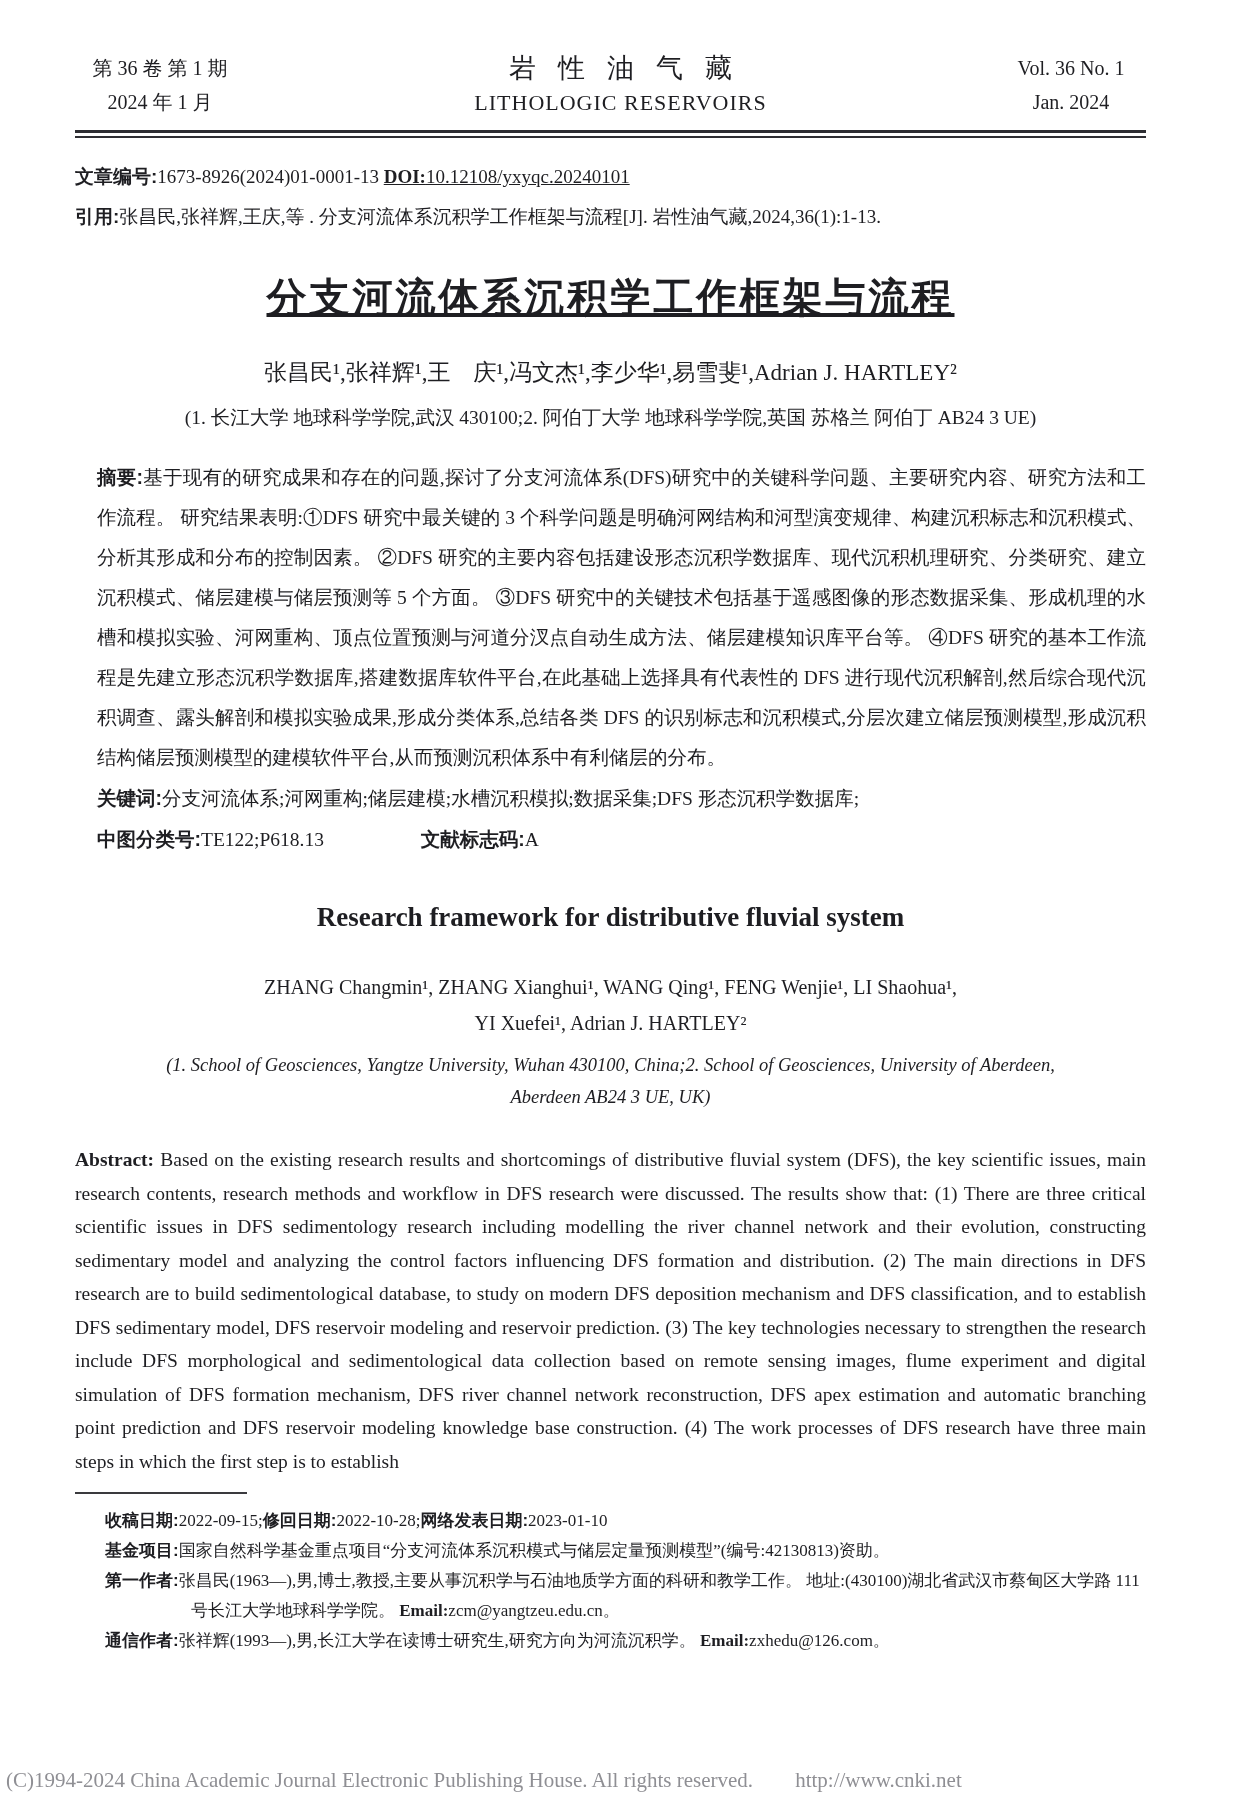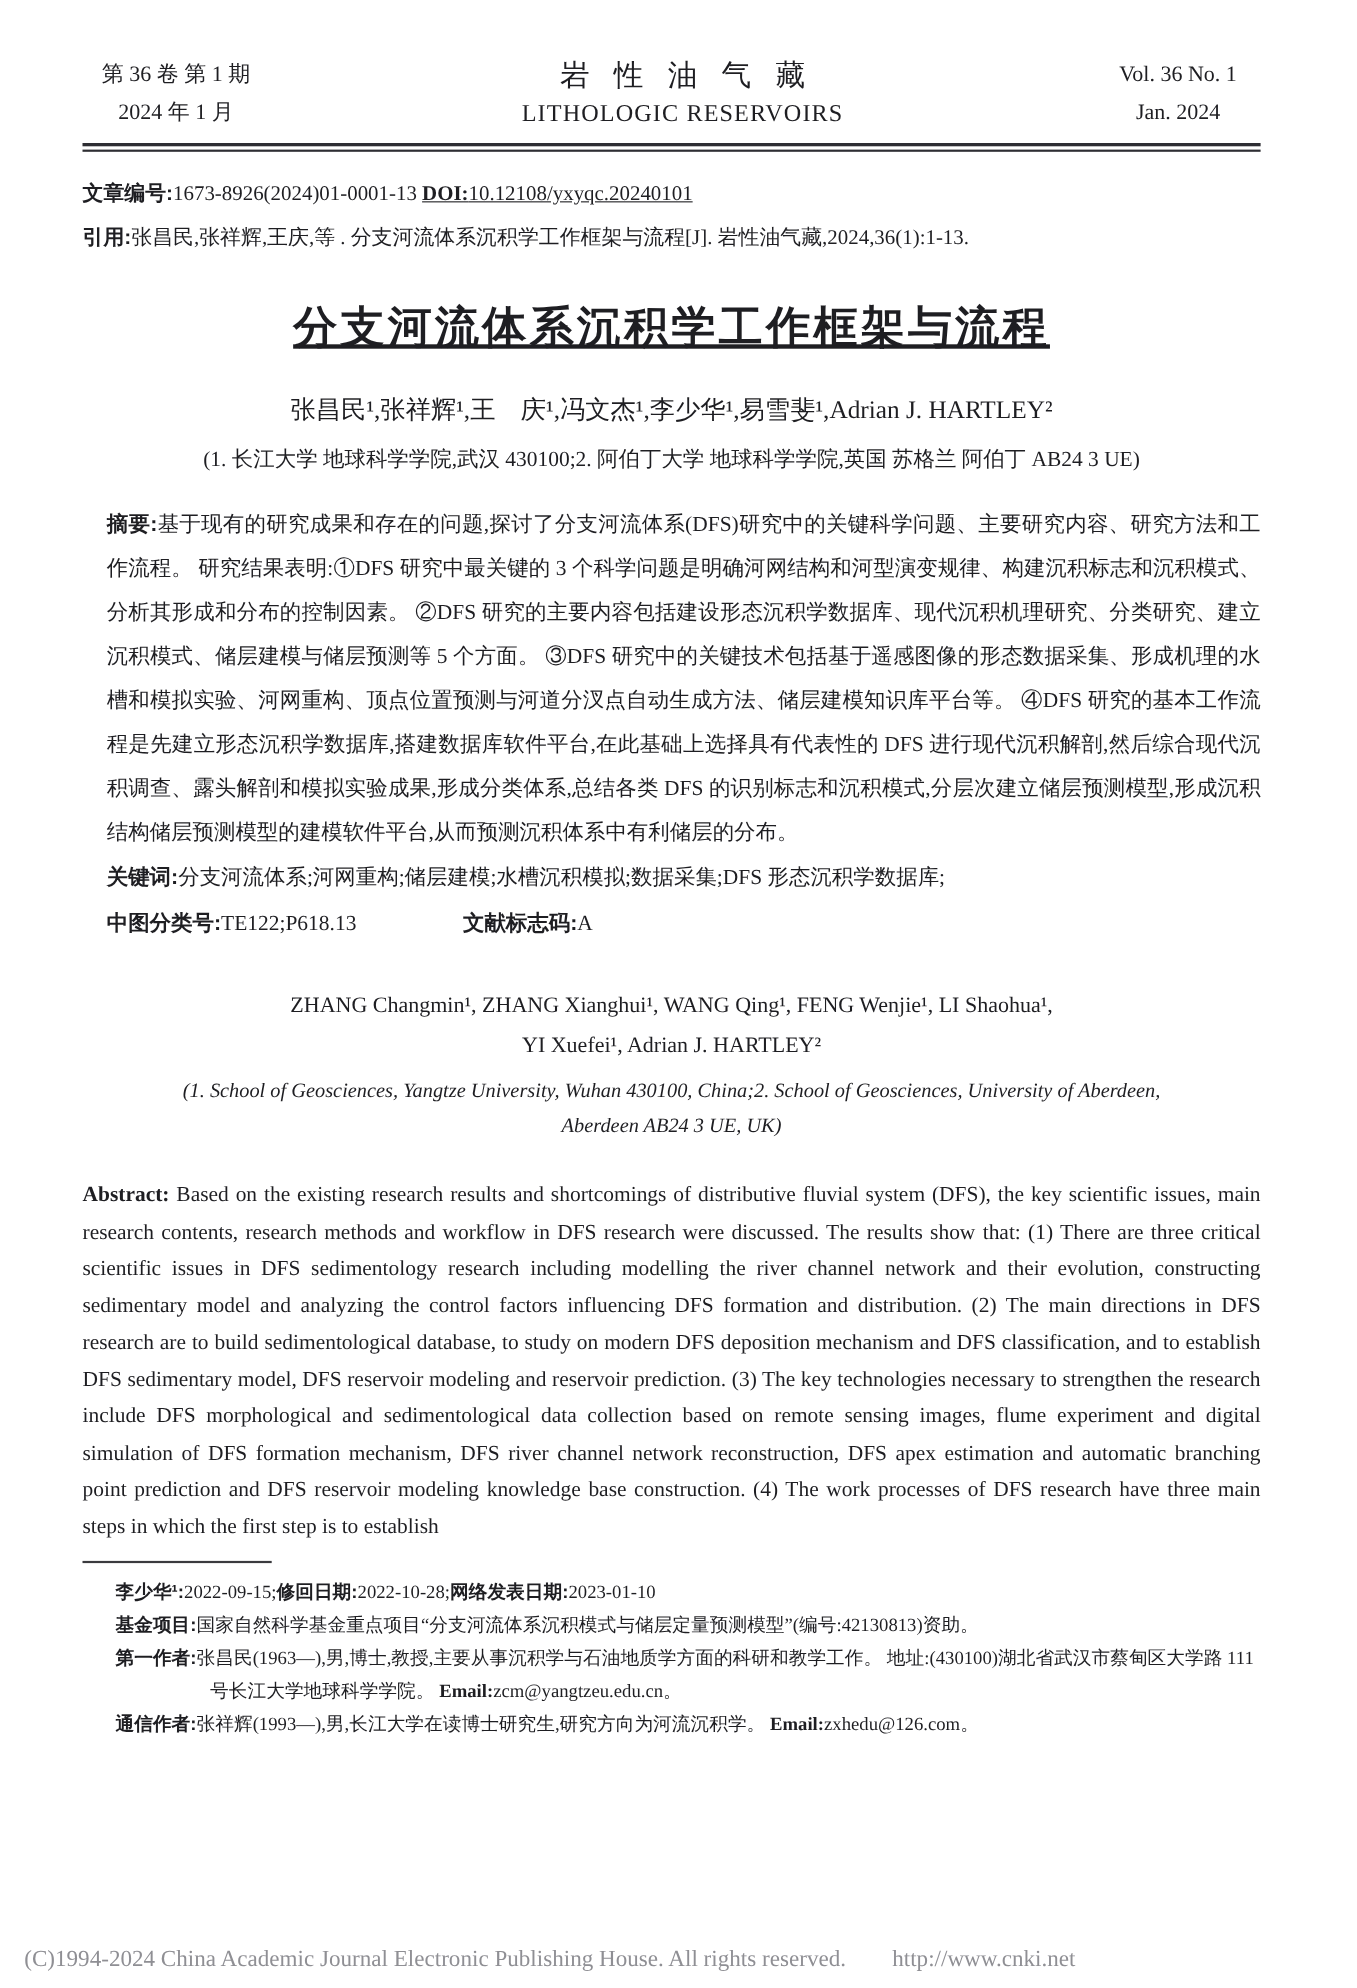--- a/index.html
+++ b/index.html
@@ -45,21 +45,21 @@
   .affil-en{margin-top:8px;text-align:center;font-style:italic;font-size:18.5px;line-height:32px;
             max-width:930px;margin-left:auto;margin-right:auto;}
   .abs-en{margin-top:30px;font-size:19.5px;line-height:33.5px;text-align:justify;}
 
   
   .fn-rule{margin-top:14px;width:172px;border-top:2px solid #3a3a3e;}
   .footnotes{margin-top:12px;margin-left:30px;font-size:17px;line-height:30px;}
   .footnotes p{margin:0;padding-left:86px;text-indent:-86px;}
 
   
-  .copyright{position:absolute;left:22px;bottom:14px;color:#8f8f94;font-size:21px;}
+  .copyright{position:absolute;left:6px;bottom:14px;color:#8f8f94;font-size:21px;}
   .copyright .url{margin-left:42px;}
 </style>
 </head>
 <body>
 
 <div class="page">
 
   <div class="jheader">
     <div class="col left">
       <div>第 36 卷 第 1 期</div>
@@ -94,35 +94,36 @@
     <span class="lbl-cjk">摘要:</span><span>基于现有的研究成果和存在的问题,探讨了分支河流体系(DFS)研究中的关键科学问题、主要研究内容、研究方法和工作流程。 研究结果表明:①DFS 研究中最关键的 3 个科学问题是明确河网结构和河型演变规律、构建沉积标志和沉积模式、分析其形成和分布的控制因素。 ②DFS 研究的主要内容包括建设形态沉积学数据库、现代沉积机理研究、分类研究、建立沉积模式、储层建模与储层预测等 5 个方面。 ③DFS 研究中的关键技术包括基于遥感图像的形态数据采集、形成机理的水槽和模拟实验、河网重构、顶点位置预测与河道分汊点自动生成方法、储层建模知识库平台等。 ④DFS 研究的基本工作流程是先建立形态沉积学数据库,搭建数据库软件平台,在此基础上选择具有代表性的 DFS 进行现代沉积解剖,然后综合现代沉积调查、露头解剖和模拟实验成果,形成分类体系,总结各类 DFS 的识别标志和沉积模式,分层次建立储层预测模型,形成沉积结构储层预测模型的建模软件平台,从而预测沉积体系中有利储层的分布。</span>
   </div>
   <div class="kw-zh">
     <span class="lbl-cjk">关键词:</span><span>分支河流体系;河网重构;储层建模;水槽沉积模拟;数据采集;DFS 形态沉积学数据库;</span>
   </div>
   <div class="clc-row">
     <span class="lbl-cjk">中图分类号:</span><span>TE122;P618.13</span>
     <span class="code2"><span class="lbl-cjk">文献标志码:</span><span>A</span></span>
   </div>
 
+  <h2 class="title-en" style="margin-bottom:0;">Research framework for distributive fluvial system</h2>
   <div class="authors-en">
     <div>ZHANG Changmin¹,  ZHANG Xianghui¹,  WANG Qing¹,  FENG Wenjie¹,  LI Shaohua¹,</div>
     <div>YI Xuefei¹,  Adrian J. HARTLEY²</div>
   </div>
   <div class="affil-en">(1. School of Geosciences, Yangtze University, Wuhan 430100, China;2. School of Geosciences, University of Aberdeen, Aberdeen AB24 3 UE, UK)</div>
 
   <div class="abs-en">
     <span class="lbl-lat">Abstract:</span>
     <span>Based on the existing research results and shortcomings of distributive fluvial system (DFS), the key scientific issues, main research contents, research methods and workflow in DFS research were discussed. The results show that: (1) There are three critical scientific issues in DFS sedimentology research including modelling the river channel network and their evolution, constructing sedimentary model and analyzing the control factors influencing DFS formation and distribution. (2) The main directions in DFS research are to build sedimentological database, to study on modern DFS deposition mechanism and DFS classification, and to establish DFS sedimentary model, DFS reservoir modeling and reservoir prediction. (3) The key technologies necessary to strengthen the research include DFS morphological and sedimentological data collection based on remote sensing images, flume experiment and digital simulation of DFS formation mechanism, DFS river channel network reconstruction, DFS apex estimation and automatic branching point prediction and DFS reservoir modeling knowledge base construction. (4) The work processes of DFS research have three main steps in which the first step is to establish</span>
   </div>
 
   <div class="fn-rule"></div>
   <div class="footnotes">
     <p>
-      <span class="lbl-cjk">李少华¹:</span><span>2022-09-15;</span><span class="lbl-cjk">修回日期:</span><span>2022-10-28;</span><span class="lbl-cjk">网络发表日期:</span><span>2023-01-10</span>
+      <span class="lbl-cjk">收稿日期:</span><span>2022-09-15;</span><span class="lbl-cjk">修回日期:</span><span>2022-10-28;</span><span class="lbl-cjk">网络发表日期:</span><span>2023-01-10</span>
     </p>
     <p>
       <span class="lbl-cjk">基金项目:</span><span>国家自然科学基金重点项目“分支河流体系沉积模式与储层定量预测模型”(编号:42130813)资助。</span>
     </p>
     <p>
       <span class="lbl-cjk">第一作者:</span><span>张昌民(1963—),男,博士,教授,主要从事沉积学与石油地质学方面的科研和教学工作。 地址:(430100)湖北省武汉市蔡甸区大学路 111 号长江大学地球科学学院。 </span><span class="lbl-lat">Email:</span><span>zcm@yangtzeu.edu.cn。</span>
     </p>
     <p>
       <span class="lbl-cjk">通信作者:</span><span>张祥辉(1993—),男,长江大学在读博士研究生,研究方向为河流沉积学。 </span><span class="lbl-lat">Email:</span><span>zxhedu@126.com。</span>
     </p>

